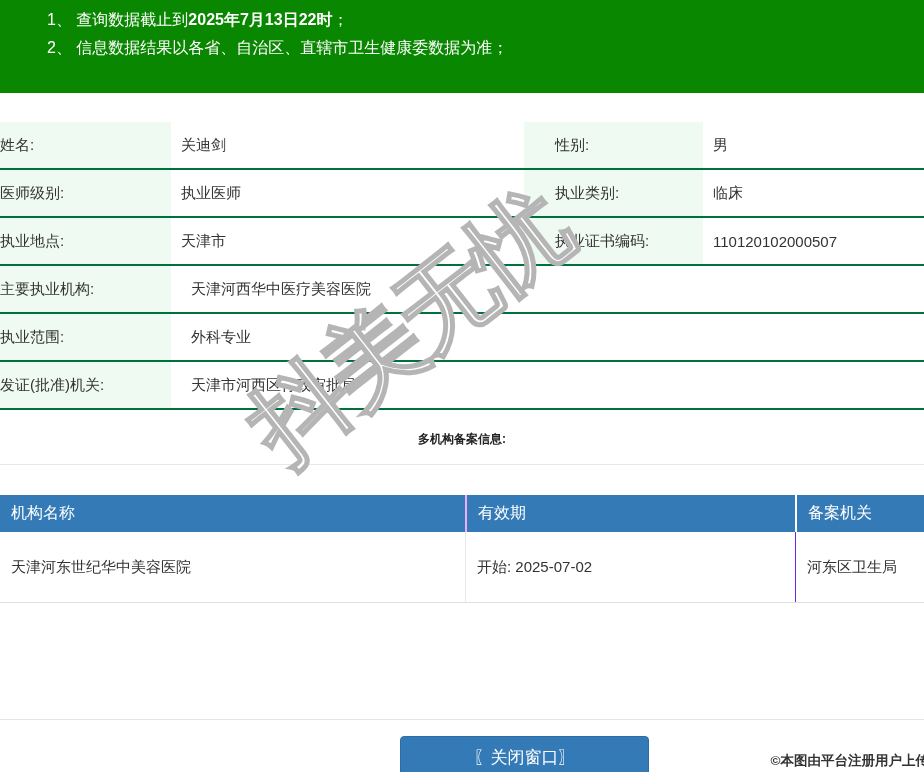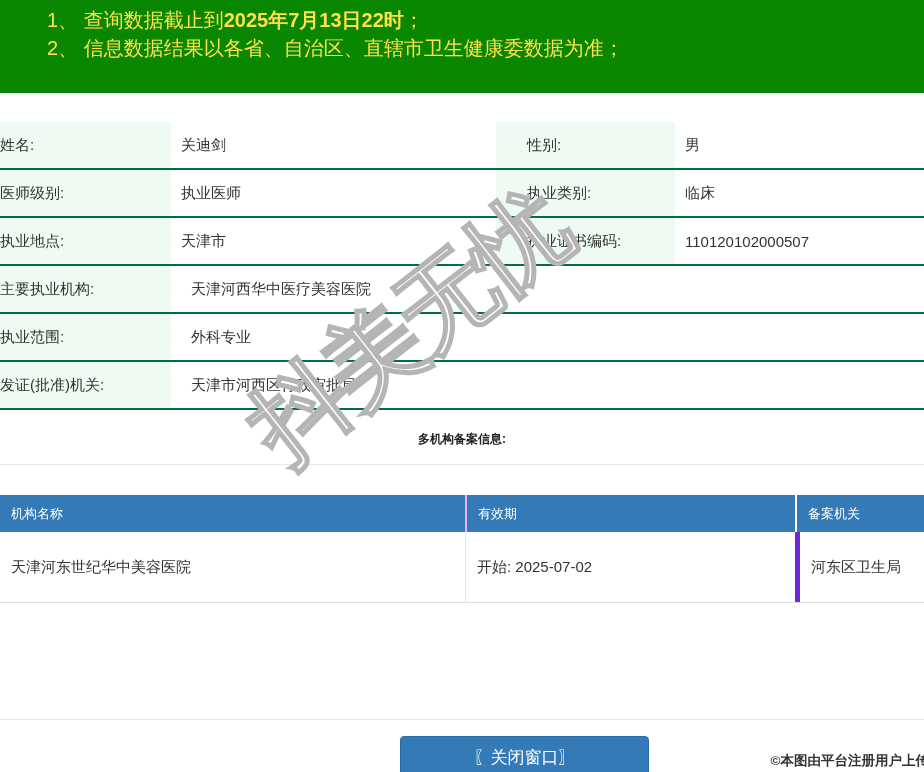--- a/index.html
+++ b/index.html
@@ -20,69 +20,69 @@
   .page{
     position:relative;
     width:924px;height:772px;
     overflow:hidden;
     background:#fff;
   }
   
   .banner{
     width:100%;height:93px;
     background:var(--banner-bg);
-    color:#fde047;
+    color:#ffffff;
     padding:6px 12px 0 47px;
-    font-size:20px;
+    font-size:16px;
   }
   .banner-line{line-height:28px;white-space:nowrap;}
   .banner-line b{font-weight:bold;}
   
   .info-table{margin-top:29px;}
   .info-row{
     display:flex;
     height:48px;
     border-bottom:2px solid var(--row-border);
   }
   .cell{
     display:flex;align-items:center;
     font-size:15px;color:var(--text);
   }
   .cell.lab{background:var(--label-bg);}
   .c1{width:171px;}
-  .c2{width:325px;padding-left:10px;}
+  .c2{width:353px;padding-left:10px;}
   .c3{width:179px;padding-left:31px;}
   .c4{flex:1;padding-left:10px;}
   .cfull{flex:1;padding-left:20px;}
   
   .section-title{
     font-size:12px;font-weight:bold;color:#222;
     text-align:center;
     padding:21px 0 16px;
     border-bottom:1px solid #e8e8e8;
   }
   
   .rec-table{margin-top:30px;}
   .rec-header{display:flex;height:37px;background:var(--header-bg);}
   .rh{
-    color:#fff;font-size:13px;
+    color:#fff;font-size:16px;
     display:flex;align-items:center;
     padding-left:11px;
   }
   .rh1{width:465px;}
   .rh2{width:330px;border-left:2px solid #f0abfc;}
   .rh3{flex:1;border-left:2px solid #fff;}
   .rec-row{display:flex;min-height:71px;border-bottom:1px solid #e0e0e0;}
   .rc{font-size:15px;color:var(--text);padding-left:11px;}
   .rc1{width:465px;display:flex;align-items:center;}
   .rc2{
     width:330px;border-left:1px solid #e6e6e6;
     display:flex;flex-direction:column;justify-content:center;gap:7px;
   }
-  .rc3{flex:1;border-left:5px solid #6d28d9;display:flex;align-items:center;}
+  .rc3{flex:1;border-left:1px solid #6d28d9;display:flex;align-items:center;}
   
   .pre-footer-divider{
     position:absolute;left:0;right:0;top:719px;
     height:1px;background:var(--divider);
   }
   .close-btn{
     position:absolute;left:400px;top:736px;
     width:249px;height:42px;
     background:var(--button-bg);
     border:1px solid #2e6da4;

